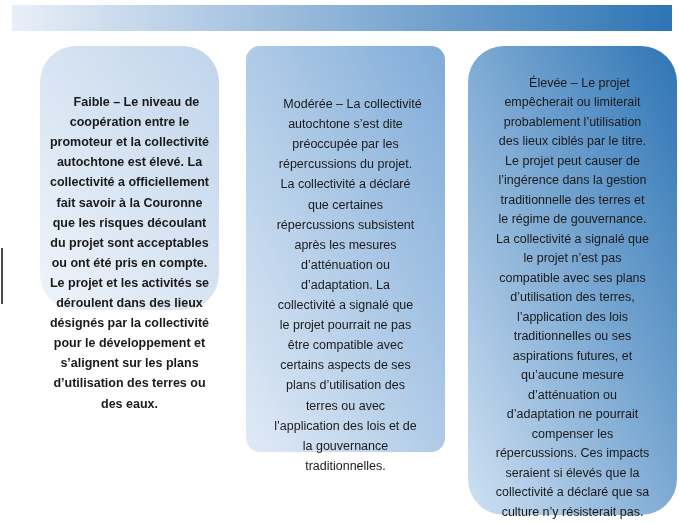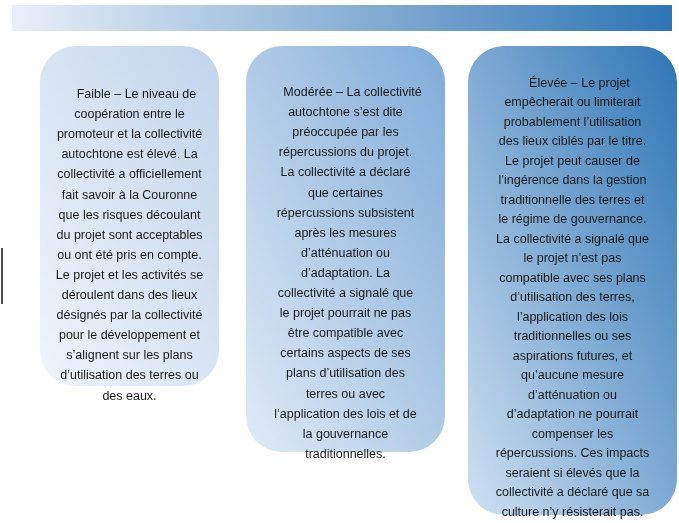--- a/index.html
+++ b/index.html
@@ -28,31 +28,33 @@
     box-sizing: border-box;
     color: #1a1a1a;
     text-align: center;
     font-size: 12.5px;
     white-space: pre;
   }
   .box-low {
     left: 40px;
     top: 46px;
     width: 179px;
-    height: 340px;
-    padding-top: 18px;
+    height: 264px;
+    padding-top: 26px;
     line-height: 20.1px;
+    font-weight: bold;
   }
   .box-moderate {
     left: 246px;
     top: 46px;
     width: 199px;
     height: 406px;
-    padding-top: 16px;
+    padding-top: 28px;
     line-height: 20.1px;
+    border-radius: 14px;
   }
   .box-high {
     left: 468px;
     top: 46px;
     width: 209px;
     height: 469px;
     padding-top: 8px;
     line-height: 19.5px;
   }
   .text-cursor {

